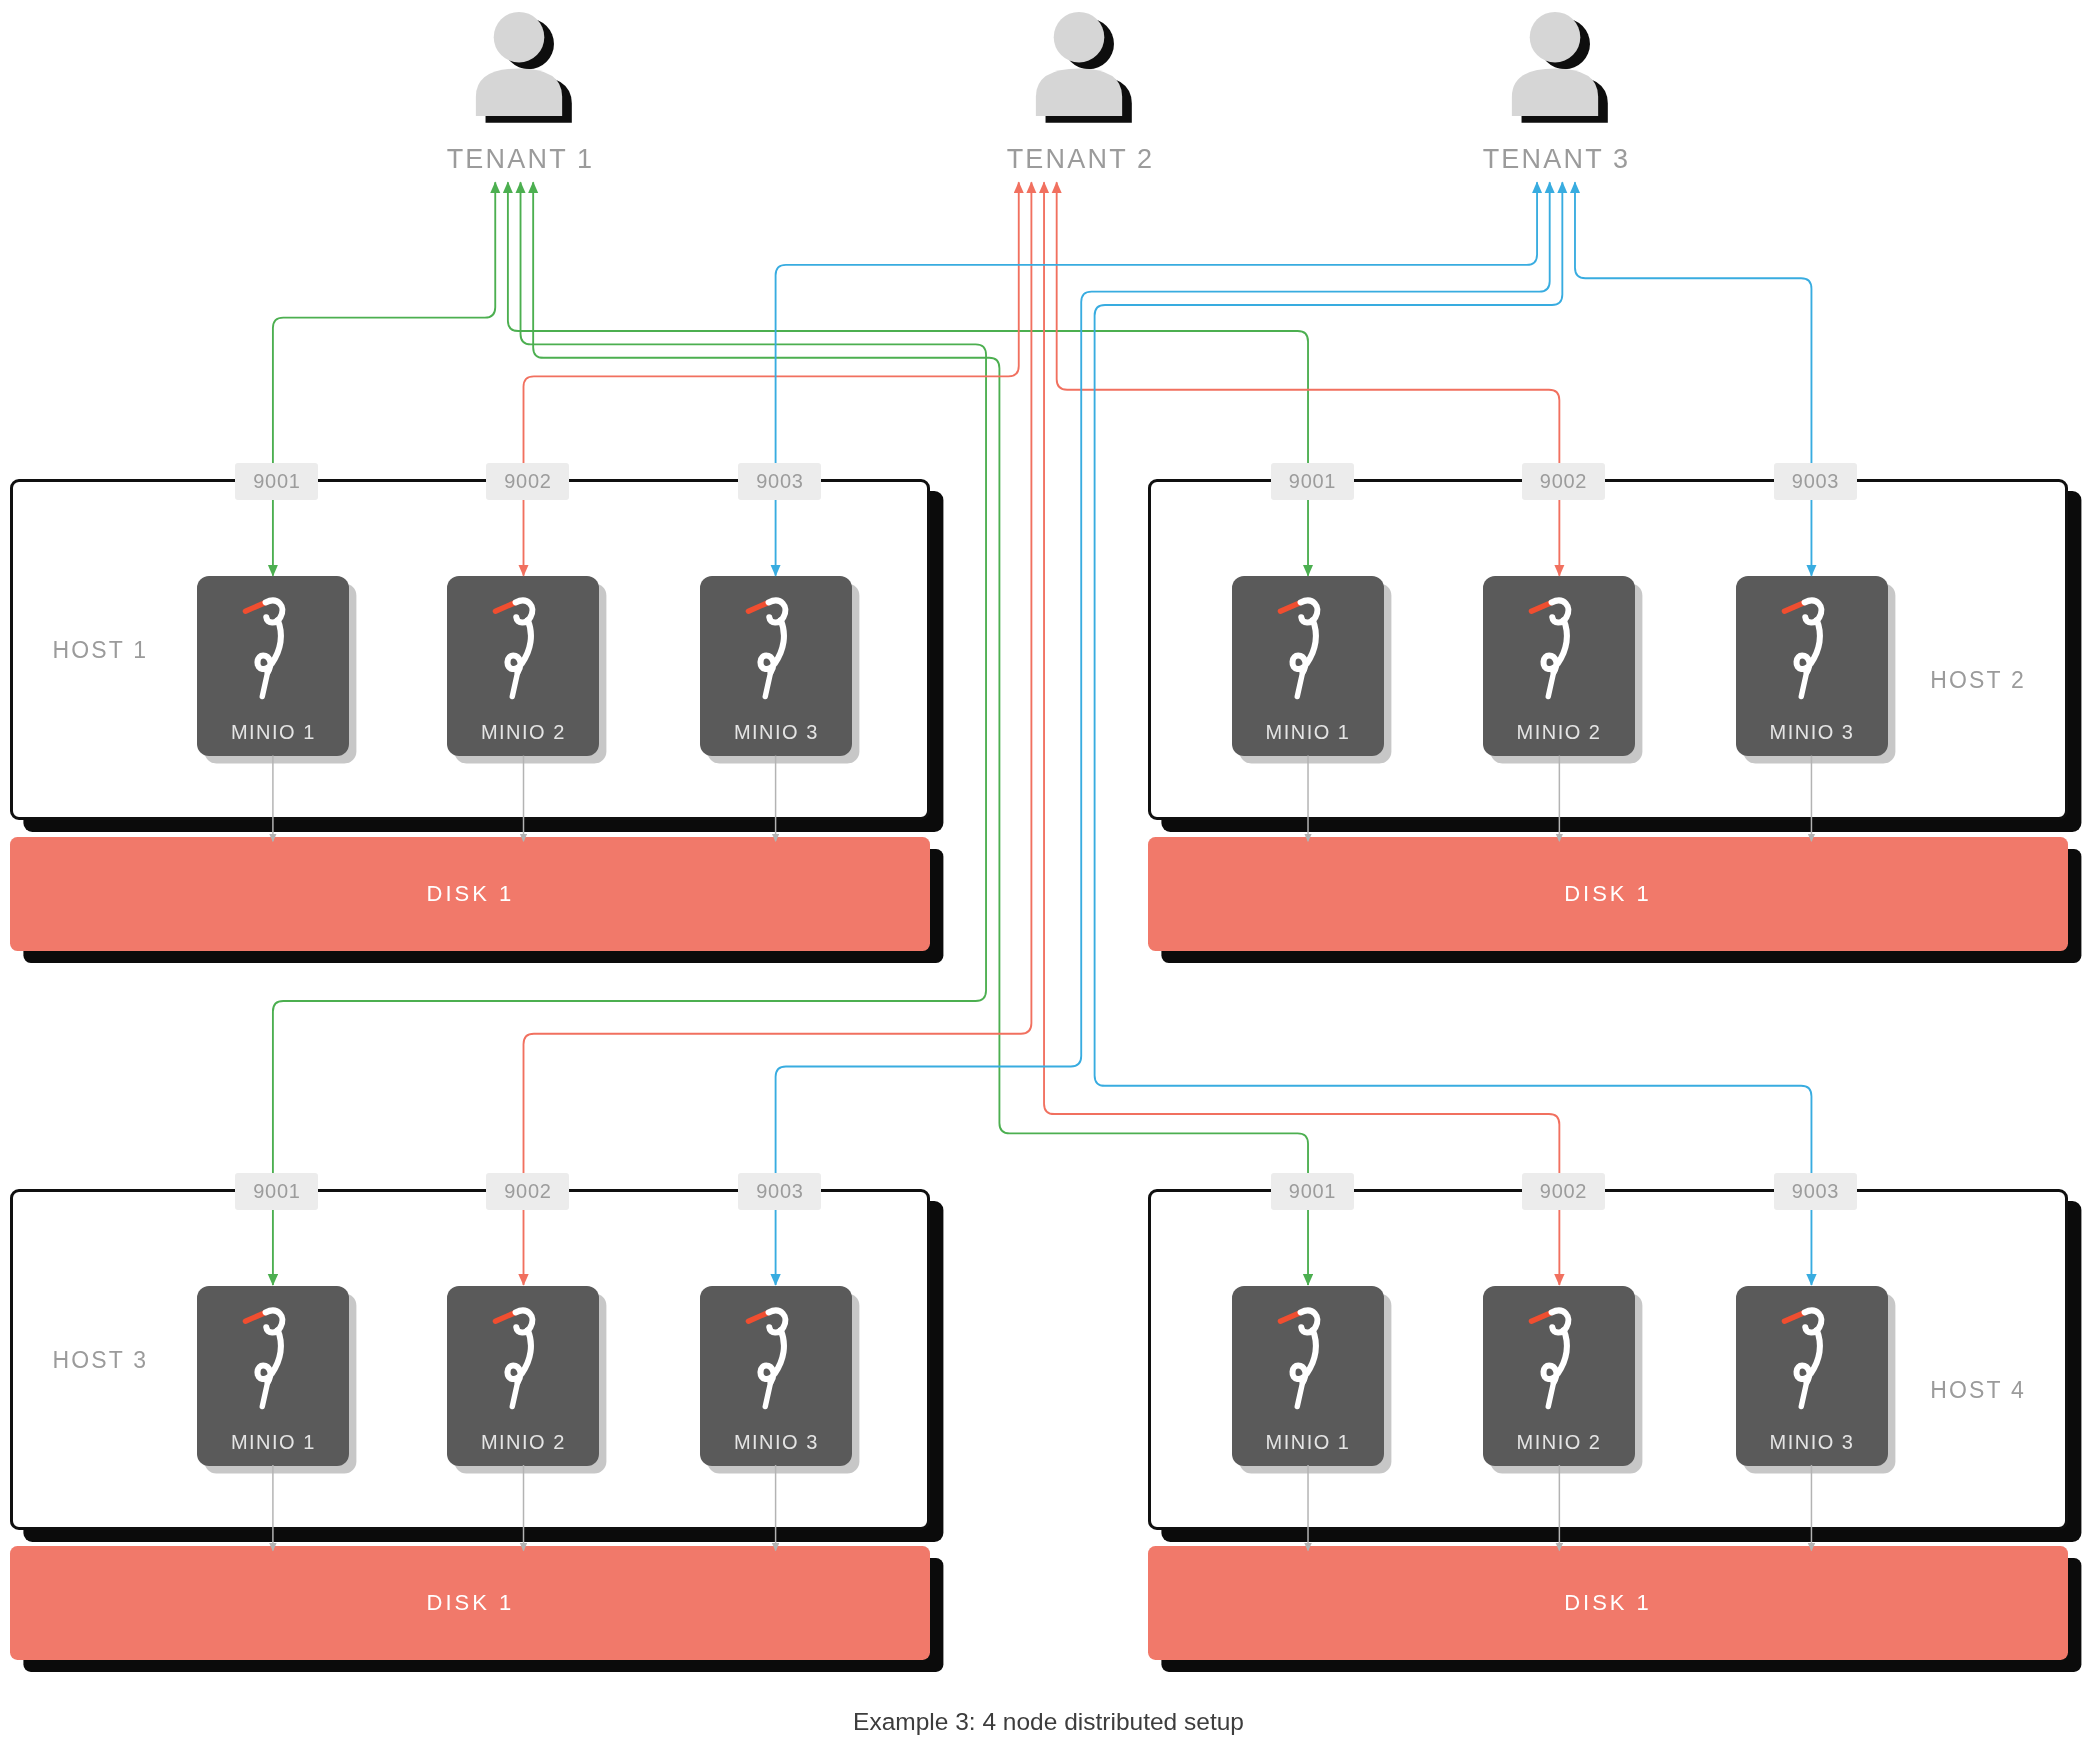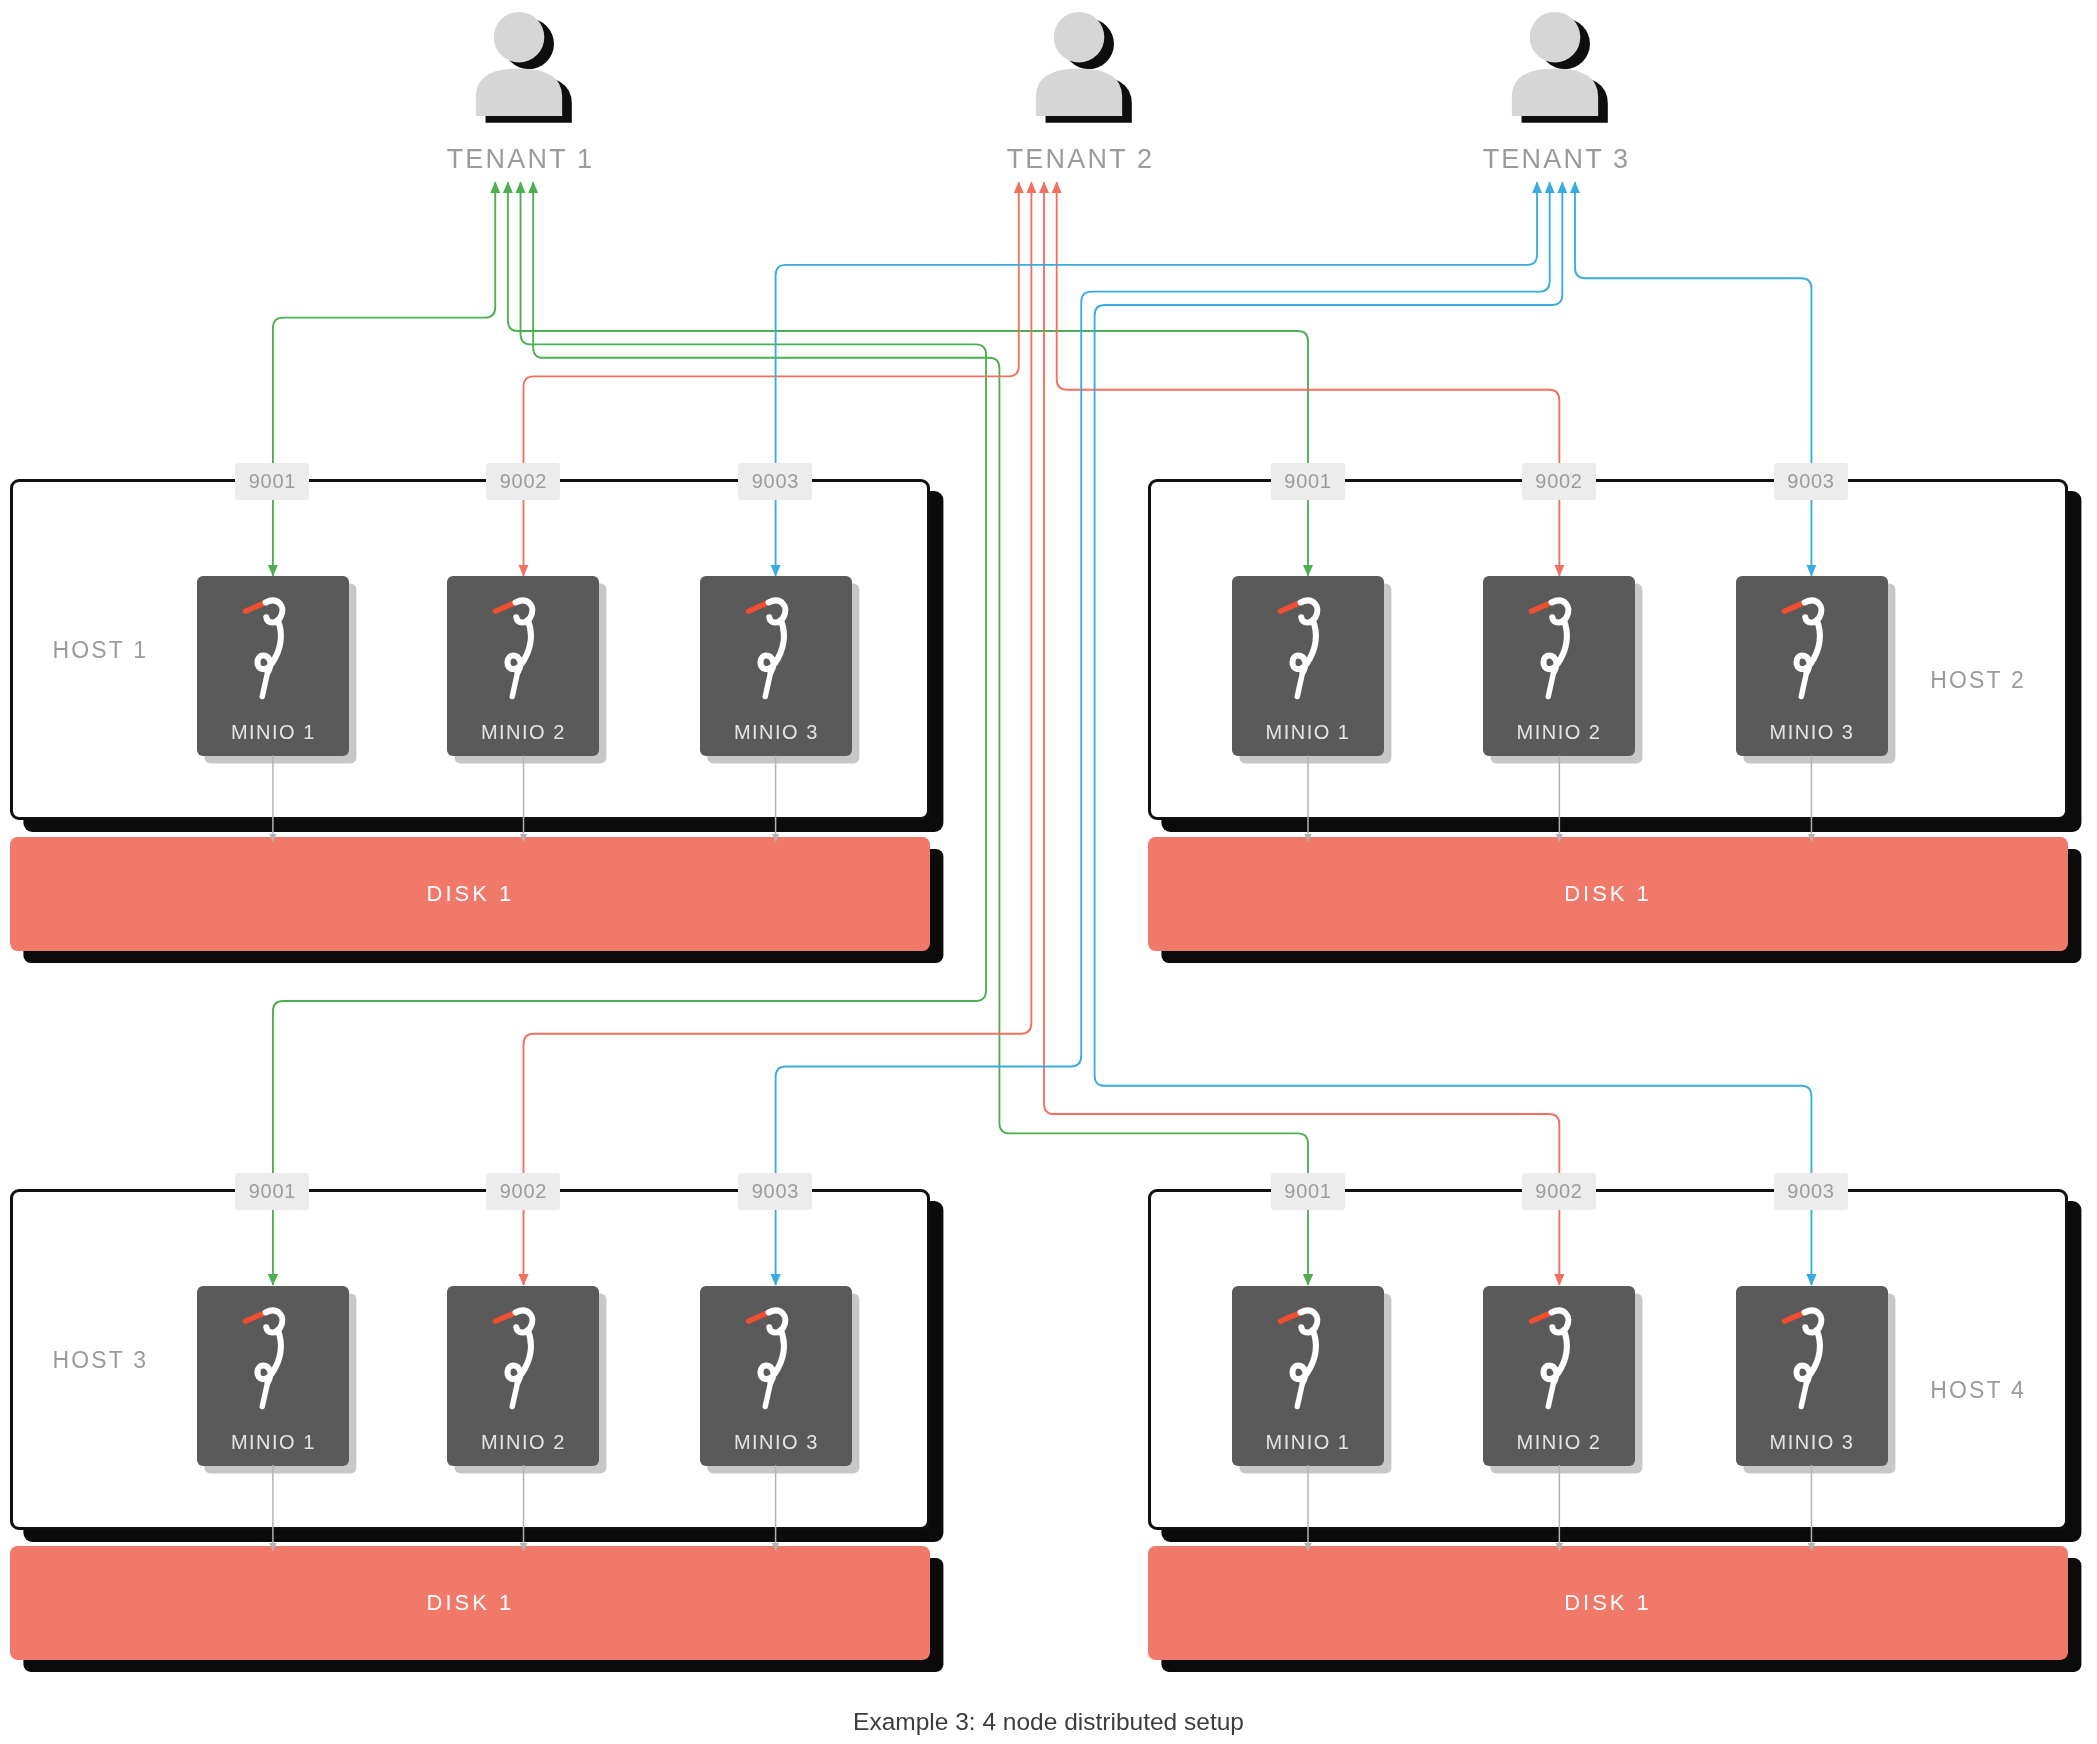--- a/index.html
+++ b/index.html
@@ -9,24 +9,24 @@
   .tenant{position:absolute;width:149px;text-align:center;top:6px;}
   .tenant .person{display:block;margin:0 auto;}
   .tenant .tlabel{font-size:27px;color:#9b9b9b;letter-spacing:2.2px;margin-top:19px;white-space:nowrap;}
 
   .host{position:absolute;width:920px;height:341px;background:#fff;border:3px solid #101010;
         border-radius:9px;box-shadow:13.4px 12px 0 #0b0b0b;box-sizing:border-box;}
   .host-label{position:absolute;top:50%;transform:translateY(-50%);font-size:23px;color:#9b9b9b;letter-spacing:2.2px;white-space:nowrap;}
   .host.L .host-label{left:39px;}
   .host.R .host-label{right:39px;margin-top:30px;}
 
-  .port{position:absolute;top:-19.3px;width:74px;height:37px;line-height:37px;text-align:center;
+  .port{position:absolute;top:-19.3px;width:83px;height:37px;line-height:37px;text-align:center;
         background:#ececec;color:#9c9c9c;font-size:20px;letter-spacing:0.7px;border-radius:3px;z-index:60;}
 
-  .minio{position:absolute;top:94px;width:152px;height:180px;background:#5a5a5a;border-radius:6px;
+  .minio{position:absolute;top:94px;width:152px;height:180px;background:#5a5a5a;border-radius:12px;
          box-shadow:7.4px 7.4px 0 rgba(0,0,0,0.22);}
   .minio .bird{display:block;margin:10.4px auto 0;}
   .minio .mlabel{position:absolute;bottom:12px;left:0;width:100%;text-align:center;color:#e4e4e4;
                  font-size:20px;letter-spacing:1.5px;}
 
   .disk{position:absolute;width:920px;height:114px;background:#f1796a;border-radius:7.4px;
         box-shadow:13.4px 12px 0 #0b0b0b;display:flex;align-items:center;justify-content:center;
         color:#ffffff;font-size:22px;letter-spacing:3px;}
 
   .caption{position:absolute;left:0;right:0;top:1708px;text-align:center;font-size:24.5px;color:#3d3d3d;}

